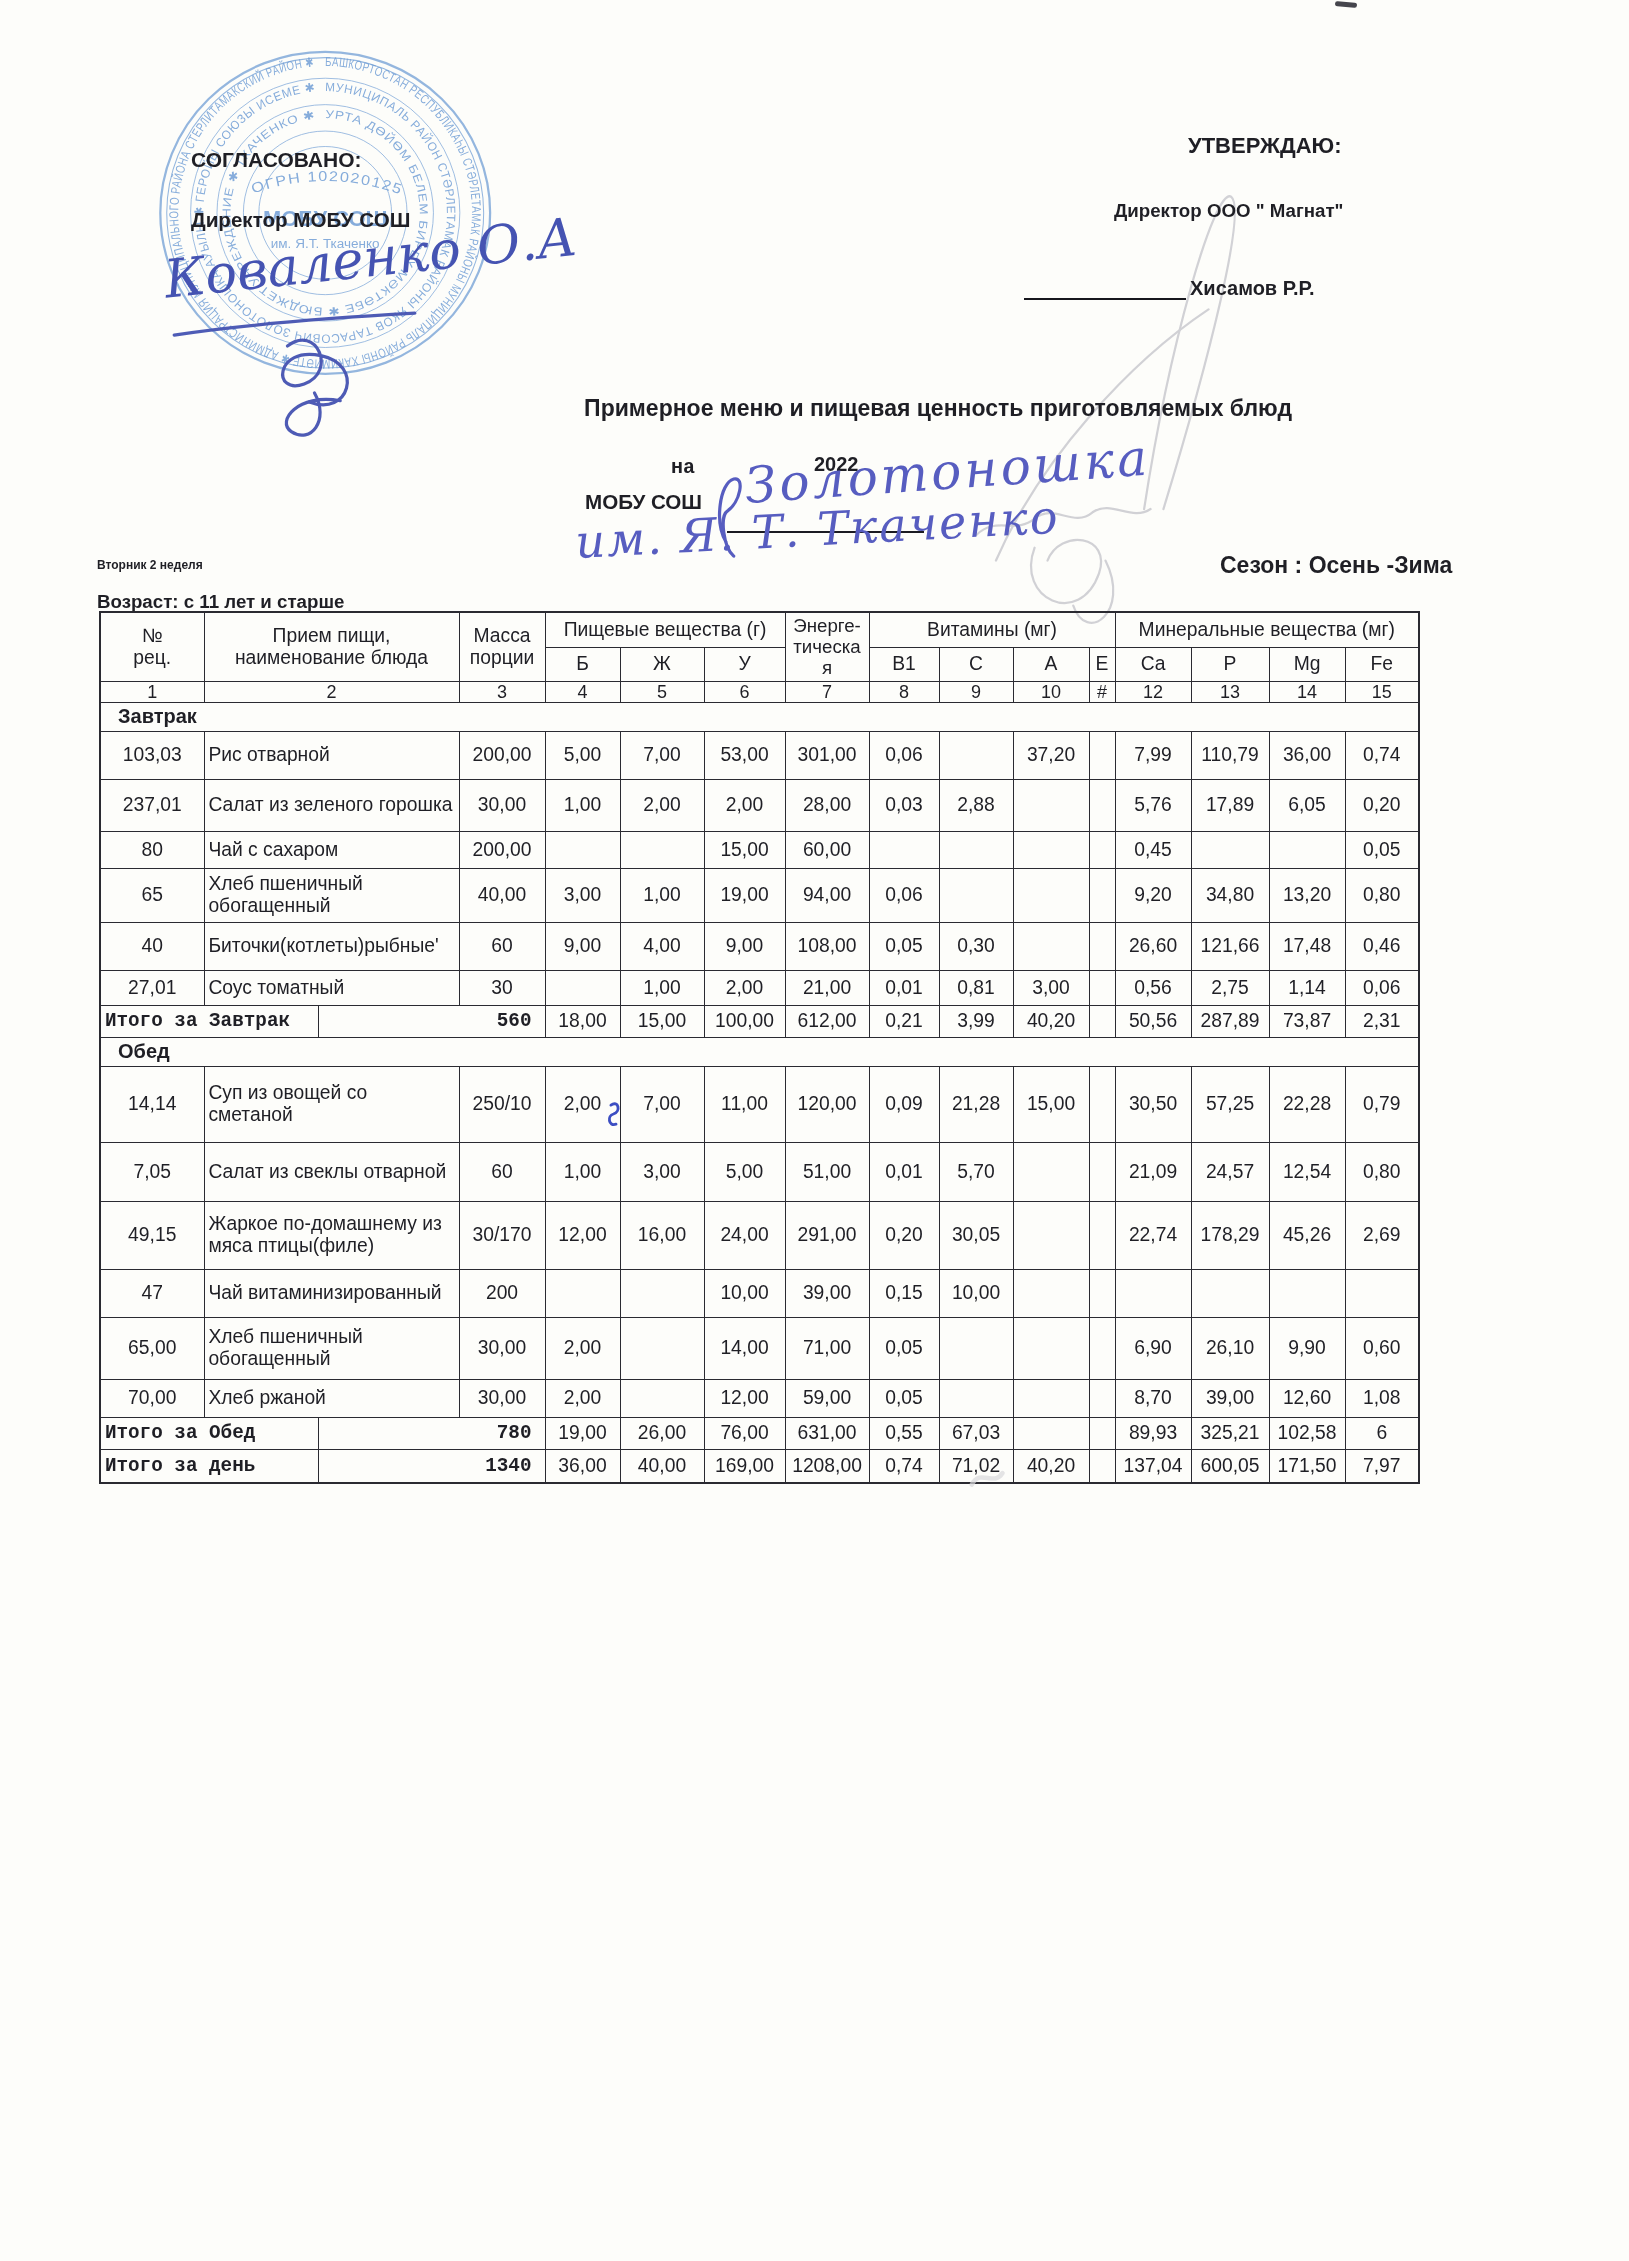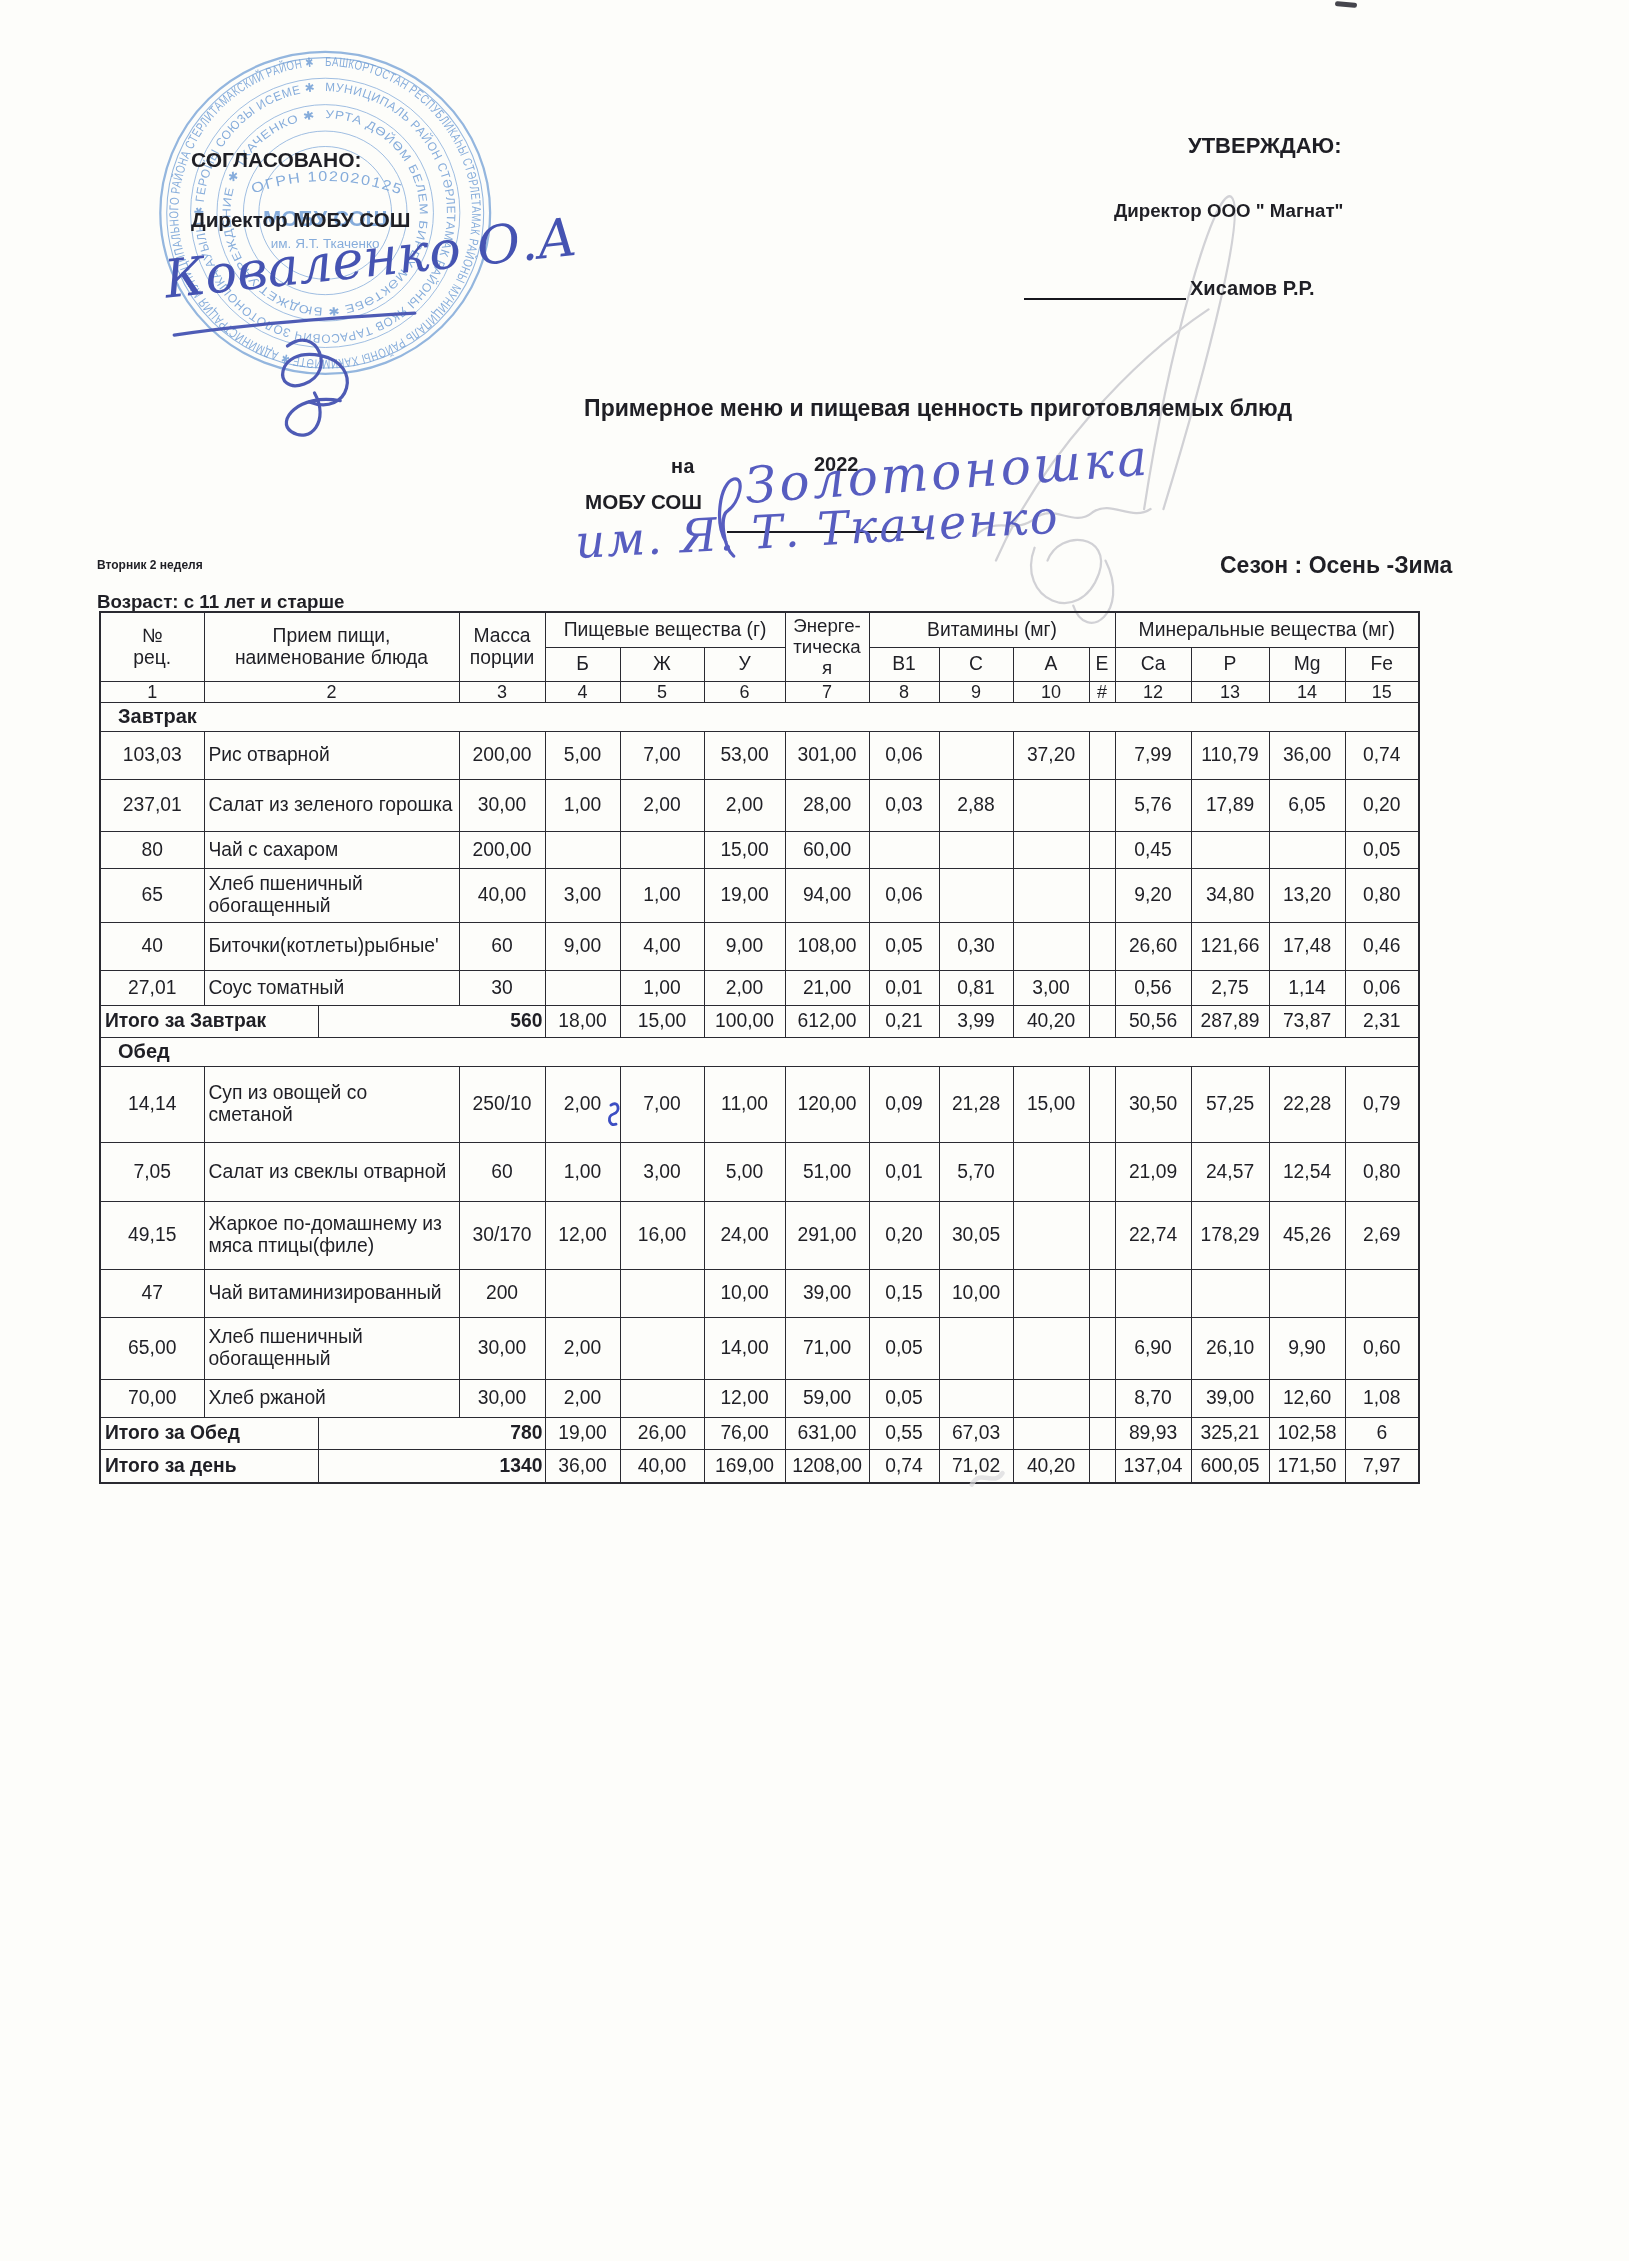--- a/index.html
+++ b/index.html
@@ -15,25 +15,25 @@
   #menu-table{border-collapse:collapse;table-layout:fixed;width:1319px;
               font-size:19.3px;color:#1f1f25;background:transparent;border:2.6px solid #2a2a31;}
   #menu-table td,#menu-table th{border:1.9px solid #2a2a31;padding:0 2.6px;overflow:hidden;vertical-align:middle;}
   #menu-table thead th{font-weight:400;white-space:pre-line;line-height:1.13;text-align:center;}
   #menu-table .h3 th{font-weight:400;font-size:18px;padding:0;}
   .section-cell{font-weight:700;text-align:left;padding-left:17px !important;font-size:20px;}
   .c-num{text-align:center;}
   .c-dish{text-align:left;line-height:1.16;padding:1.3px 3.9px !important;}
   .c-val{text-align:center;}
   .t-left{padding:0 !important;}
-  .t-wrap{display:flex;align-items:stretch;height:100%;}
+  .t-wrap{display:flex;align-items:stretch;height:100%;font-family:Liberation Mono, monospace;}
   .t-lab{flex:0 0 213px;display:flex;align-items:center;font-weight:700;
          border-right:1.9px solid #2a2a31;padding-left:3.9px;}
   .t-mid{flex:1;}
-  .t-mass{font-weight:700;display:flex;align-items:center;padding-right:2px;}
+  .t-mass{font-weight:700;display:flex;align-items:center;padding-right:13px;}
 
   .sign-line{border-top:2.6px solid #17171d;height:0;}
   .hand-underline{border-top:2.6px solid #1b1b22;height:0;}
   .ink-dash{background:#45454c;border-radius:2.6px;transform:rotate(5deg);}
   svg{overflow:visible;}
 </style>
 </head>
 <body>
 
 <div class="abs ink-dash" style="left:1335px;top:1.9px;width:22px;height:5.2px;"></div>

